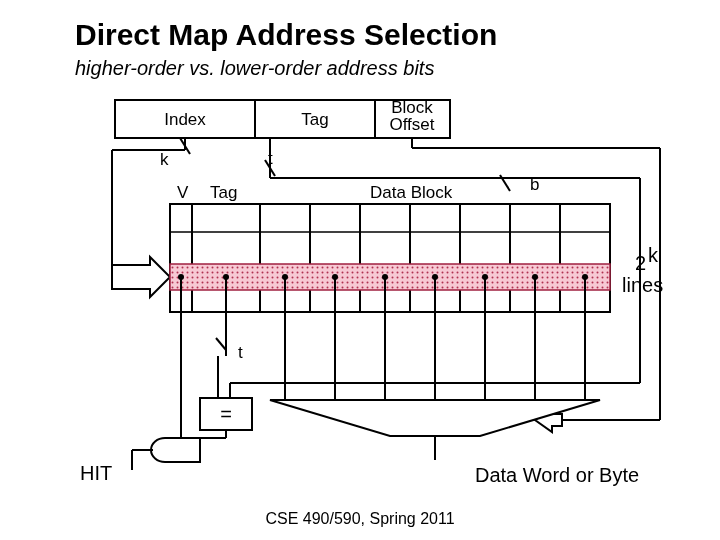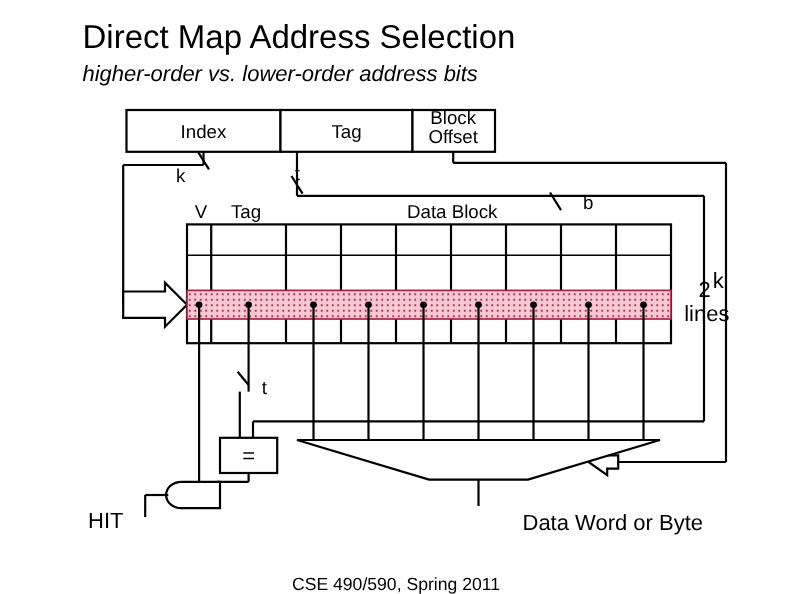--- a/index.html
+++ b/index.html
@@ -8,41 +8,40 @@
     width: 720px;
     height: 540px;
     background: #fff;
     font-family: Arial, Helvetica, sans-serif;
   }
   .title {
     position: absolute;
     left: 75px;
     top: 18px;
     font-size: 30px;
-    font-weight: normal;
+    font-weight: bold;
     color: #000;
   }
   .subtitle {
     position: absolute;
     left: 75px;
     top: 57px;
     font-size: 20px;
     font-weight: normal;
     font-style: italic;
     color: #000;
   }
   .footer {
     position: absolute;
     left: 0;
     width: 720px;
     top: 510px;
     text-align: center;
     font-size: 16px;
     color: #000;
-    margin-top: 13px;
   }
   svg {
     position: absolute;
     left: 0;
     top: 0;
   }
   .lbl {
     font-family: Verdana, Geneva, sans-serif;
     font-size: 17px;
     fill: #000;

